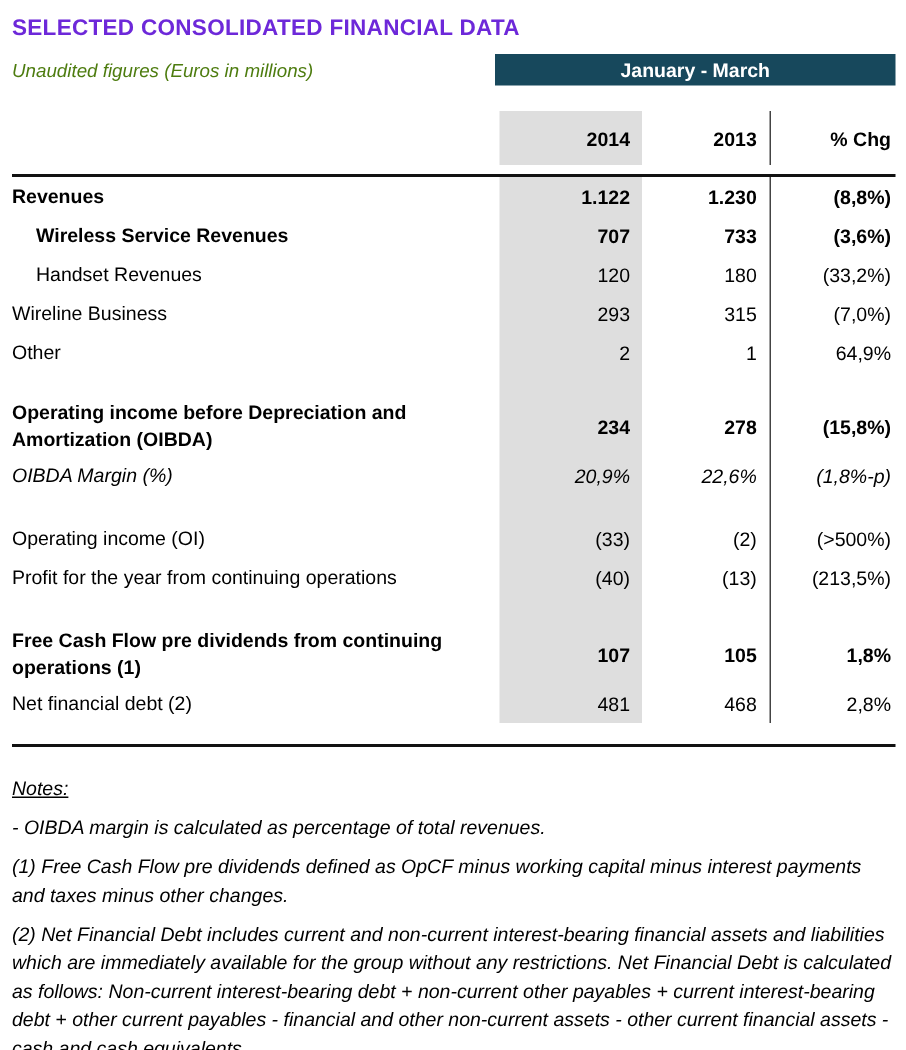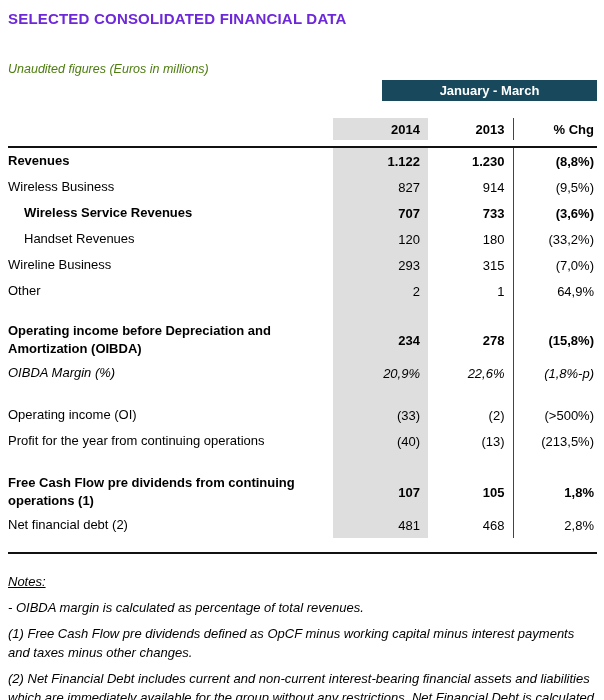--- a/index.html
+++ b/index.html
@@ -1,26 +1,26 @@
 <!DOCTYPE html>
 <html><head>
 <meta charset="utf-8">
 <style>
   html,body{margin:0;padding:0;background:#fff;}
   body{width:604px;height:700px;font-family:"Liberation Sans",sans-serif;color:#000;overflow:hidden;}
   .page{padding:8px 7px 0 8px;box-sizing:border-box;width:604px;}
   .title{font-size:15px;font-weight:bold;color:#6d28d9;margin:2px 0 9px 0;letter-spacing:0.2px;}
   .subhead-row{display:flex;justify-content:space-between;align-items:center;margin-bottom:17px;}
   .subtitle{font-style:italic;font-size:12.5px;color:#4d7c0f;}
-  .banner{width:215px;height:21px;background:#17485C;color:#fff;font-weight:bold;font-size:13px;
-          text-align:center;line-height:21px;margin-top:44px;}
+  .banner{width:267px;height:21px;background:#17485C;color:#fff;font-weight:bold;font-size:13px;
+          text-align:center;line-height:21px;}
   table{border-collapse:collapse;table-layout:fixed;width:589px;font-size:13px;}
   td,th{padding:0;vertical-align:middle;font-weight:normal;text-align:left;}
   tr.r td{height:22px;}
-  thead th{height:22px;font-weight:bold;}
+  thead th{height:36px;font-weight:bold;}
   .num{text-align:right;}
   .v14{padding-right:8px;}
   .v13{padding-right:8px;}
   .chg{padding-right:3px;}
   .band{background:#DEDEDE;}
   .sep{border-left:1px solid #444;}
   tr.bold td{font-weight:bold;}
   tr.ital td{font-style:italic;}
   td.indent{padding-left:16px;}
   td.lbl{line-height:18px;padding-top:2px;padding-bottom:2px;}
@@ -65,26 +65,20 @@
             <div class="hr"></div>
           </td>
       </tr>
     </thead>
     <tbody>
       <tr class="r bold">
         <td class="lbl">Revenues</td>
         <td class="num v14 band">1.122</td>
         <td class="num v13">1.230</td>
         <td class="num chg sep">(8,8%)</td>
-      </tr>
-      <tr class="r">
-        <td class="lbl">Wireless Business</td>
-        <td class="num v14 band">827</td>
-        <td class="num v13">914</td>
-        <td class="num chg sep">(9,5%)</td>
       </tr>
       <tr class="r bold">
         <td class="lbl indent">Wireless Service Revenues</td>
         <td class="num v14 band">707</td>
         <td class="num v13">733</td>
         <td class="num chg sep">(3,6%)</td>
       </tr>
       <tr class="r">
         <td class="lbl indent">Handset Revenues</td>
         <td class="num v14 band">120</td>

